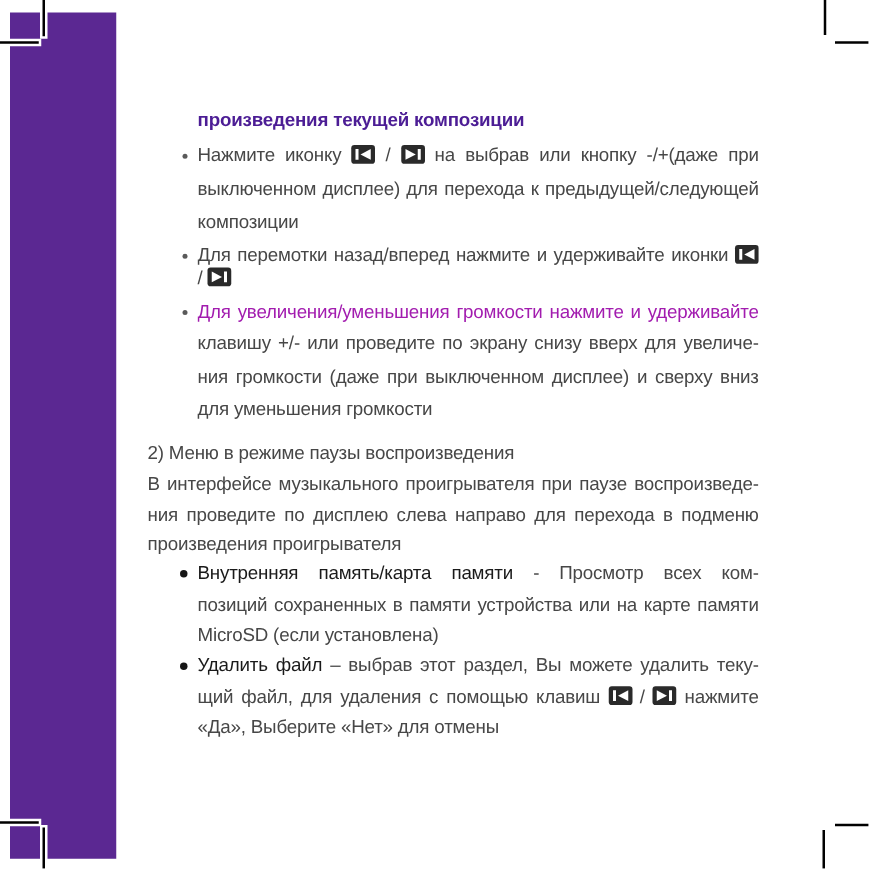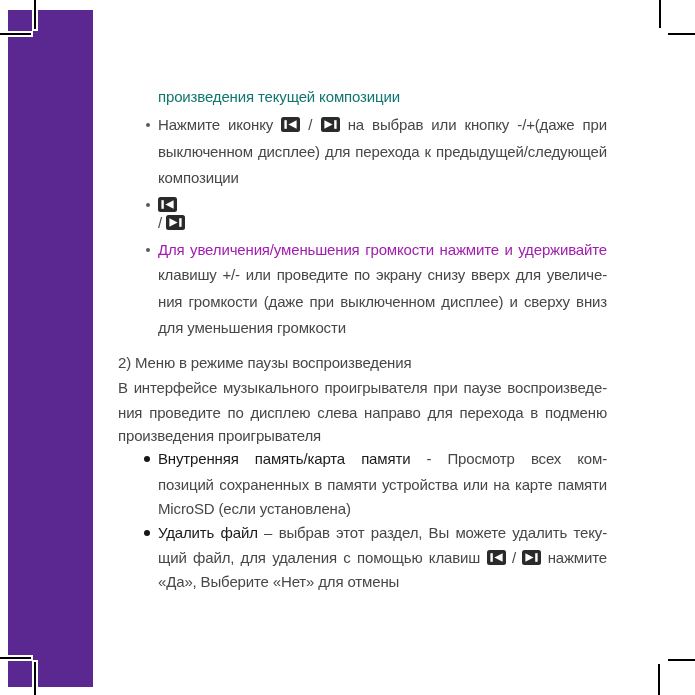--- a/index.html
+++ b/index.html
@@ -37,32 +37,32 @@
   <div class="cm outlined cm-tl-v"></div>
   <div class="cm outlined cm-tl-h"></div>
   <div class="cm cm-tr-v"></div>
   <div class="cm cm-tr-h"></div>
   <div class="cm outlined cm-bl-h"></div>
   <div class="cm outlined cm-bl-v"></div>
   <div class="cm cm-br-h"></div>
   <div class="cm cm-br-v"></div>
 
   <div>
-      <div class="line" style="top: 87px; left: 158px; width: 449px; color: #0f766e;"><span>произведения текущей композиции</span></div>
+      <div class="line" style="top: 87px; left: 158px; width: 449px; color: #4c1d95; font-weight: bold;"><span>произведения текущей композиции</span></div>
       <div class="line just" style="top: 115px; left: 158px; width: 449px; color: rgb(71, 71, 71);"><span>Нажмите иконку </span><span class="ticon" style="background: rgb(42, 42, 42);"><svg width="19" height="15" viewBox="0 0 19 15">
             <rect x="3.4" y="3.2" width="2.4" height="8.6" fill="#ffffff"></rect>
             <path d="M15.6 3.2 L7.4 7.5 L15.6 11.8 Z" fill="#ffffff"></path>
           </svg></span><span> / </span><span class="ticon" style="background: rgb(42, 42, 42);"><svg width="19" height="15" viewBox="0 0 19 15">
             <rect x="13.2" y="3.2" width="2.4" height="8.6" fill="#ffffff"></rect>
             <path d="M3.4 3.2 L11.6 7.5 L3.4 11.8 Z" fill="#ffffff"></path>
           </svg></span><span> на выбрав или кнопку -/+(даже при</span></div>
       <span class="bullet small" style="top: 123px;"></span>
       <div class="line just" style="top: 142px; left: 158px; width: 449px; color: rgb(71, 71, 71);"><span>выключенном дисплее) для перехода к предыдущей/следующей</span></div>
       <div class="line" style="top: 168px; left: 158px; width: 449px; color: rgb(71, 71, 71);"><span>композиции</span></div>
-      <div class="line just" style="top: 195px; left: 158px; width: 449px; color: rgb(71, 71, 71);"><span class="ticon" style="background: rgb(42, 42, 42);"><svg width="19" height="15" viewBox="0 0 19 15">
+      <div class="line just" style="top: 195px; left: 158px; width: 449px; color: rgb(71, 71, 71);"><span>Для перемотки назад/вперед нажмите и удерживайте иконки </span><span class="ticon" style="background: rgb(42, 42, 42);"><svg width="19" height="15" viewBox="0 0 19 15">
             <rect x="3.4" y="3.2" width="2.4" height="8.6" fill="#ffffff"></rect>
             <path d="M15.6 3.2 L7.4 7.5 L15.6 11.8 Z" fill="#ffffff"></path>
           </svg></span></div>
       <span class="bullet small" style="top: 203px;"></span>
       <div class="line" style="top: 213px; left: 158px; width: 449px; color: rgb(71, 71, 71);"><span>/ </span><span class="ticon" style="background: rgb(42, 42, 42);"><svg width="19" height="15" viewBox="0 0 19 15">
             <rect x="13.2" y="3.2" width="2.4" height="8.6" fill="#ffffff"></rect>
             <path d="M3.4 3.2 L11.6 7.5 L3.4 11.8 Z" fill="#ffffff"></path>
           </svg></span></div>
       <div class="line just" style="top: 240px; left: 158px; width: 449px; color: #a21caf;"><span>Для увеличения/уменьшения громкости нажмите и удерживайте</span></div>
       <span class="bullet small" style="top: 248px;"></span>

